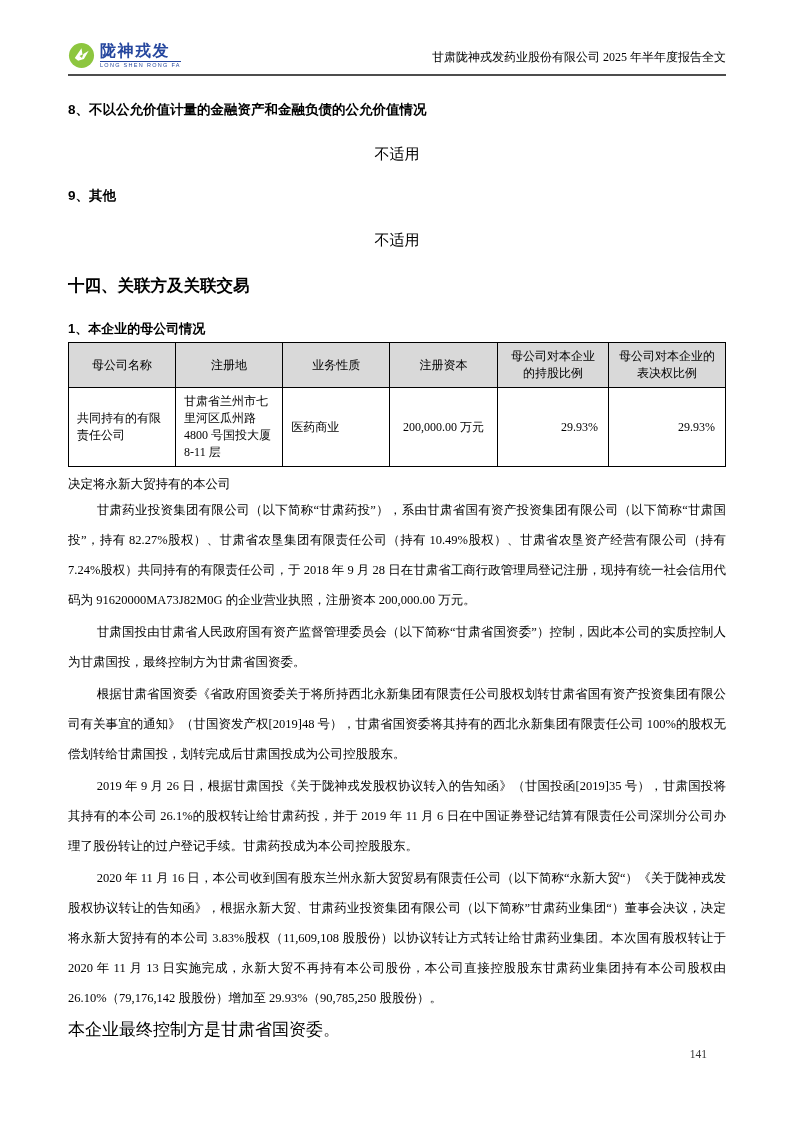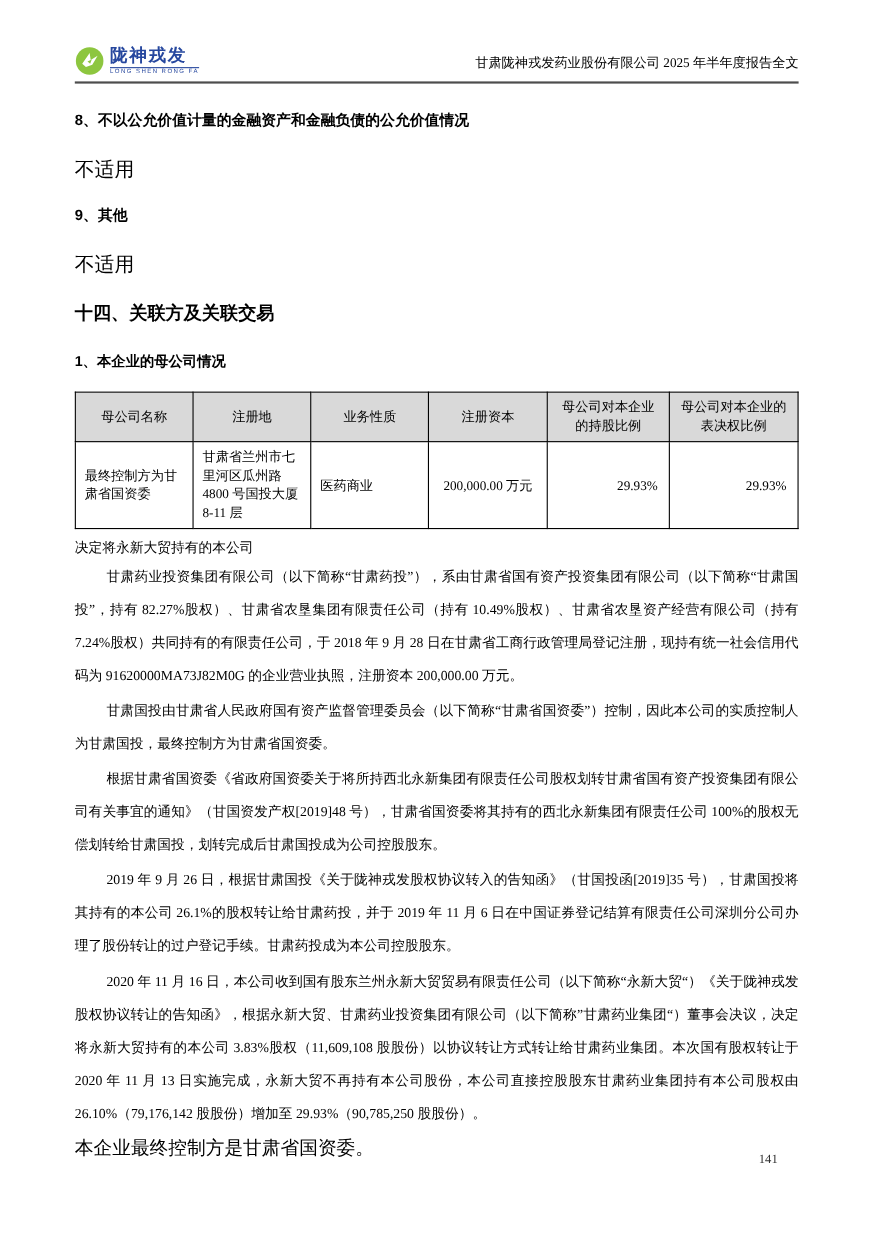--- a/index.html
+++ b/index.html
@@ -44,33 +44,33 @@
   .h-chapter {
     font-family:"Liberation Sans","DejaVu Sans",sans-serif;
     font-weight:bold; font-size:16.5px; line-height:24px;
     margin:25px 0 0 0;
   }
   .h-sub {
     font-family:"Liberation Sans","DejaVu Sans",sans-serif;
     font-weight:bold; font-size:13px; line-height:19px;
     margin:22px 0 0 0;
   }
-  .na   { font-size:18px; line-height:16px; margin:26px 0 0 0; }
+  .na   { font-size:15px; line-height:16px; margin:26px 0 0 0;text-align:center; }
   .plain{ font-size:12.5px; line-height:17px; margin:9px 0 0 0; }
   .para {
     font-size:12.5px; line-height:30px;
     text-indent:2.3em; text-align:justify;
     margin:2px 0 2px 0;
   }
   .closing { font-size:17px; line-height:30px; margin:2px 0 0 0; }
 
   
   table.ptable {
     width:100%; border-collapse:collapse; table-layout:fixed;
-    margin-top:18px; font-size:12px;
+    margin-top:4px; font-size:12px;
   }
   .ptable th {
     background:#d9d9d9; font-weight:normal; text-align:center;
     border:1px solid #000; height:40px; padding:2px 10px;
     line-height:17px; vertical-align:middle;
   }
   .ptable td {
     border:1px solid #000; padding:5px 8px;
     line-height:17px; vertical-align:middle; height:72px;
     box-sizing:border-box;
@@ -129,21 +129,21 @@
         <th>母公司名称</th>
         <th>注册地</th>
         <th>业务性质</th>
         <th>注册资本</th>
         <th>母公司对本企业的持股比例</th>
         <th>母公司对本企业的表决权比例</th>
       </tr>
     </thead>
     <tbody>
       <tr>
-        <td class="al">最终控制方为甘肃省国资委</td>
+        <td class="al">共同持有的有限责任公司</td>
         <td class="al">甘肃省兰州市七里河区瓜州路 4800 号国投大厦 8-11 层</td>
         <td class="al">医药商业</td>
         <td class="ac">200,000.00 万元</td>
         <td class="ar">29.93%</td>
         <td class="ar">29.93%</td>
       </tr>
     </tbody>
   </table>
 
   <p class="plain">决定将永新大贸持有的本公司</p>

